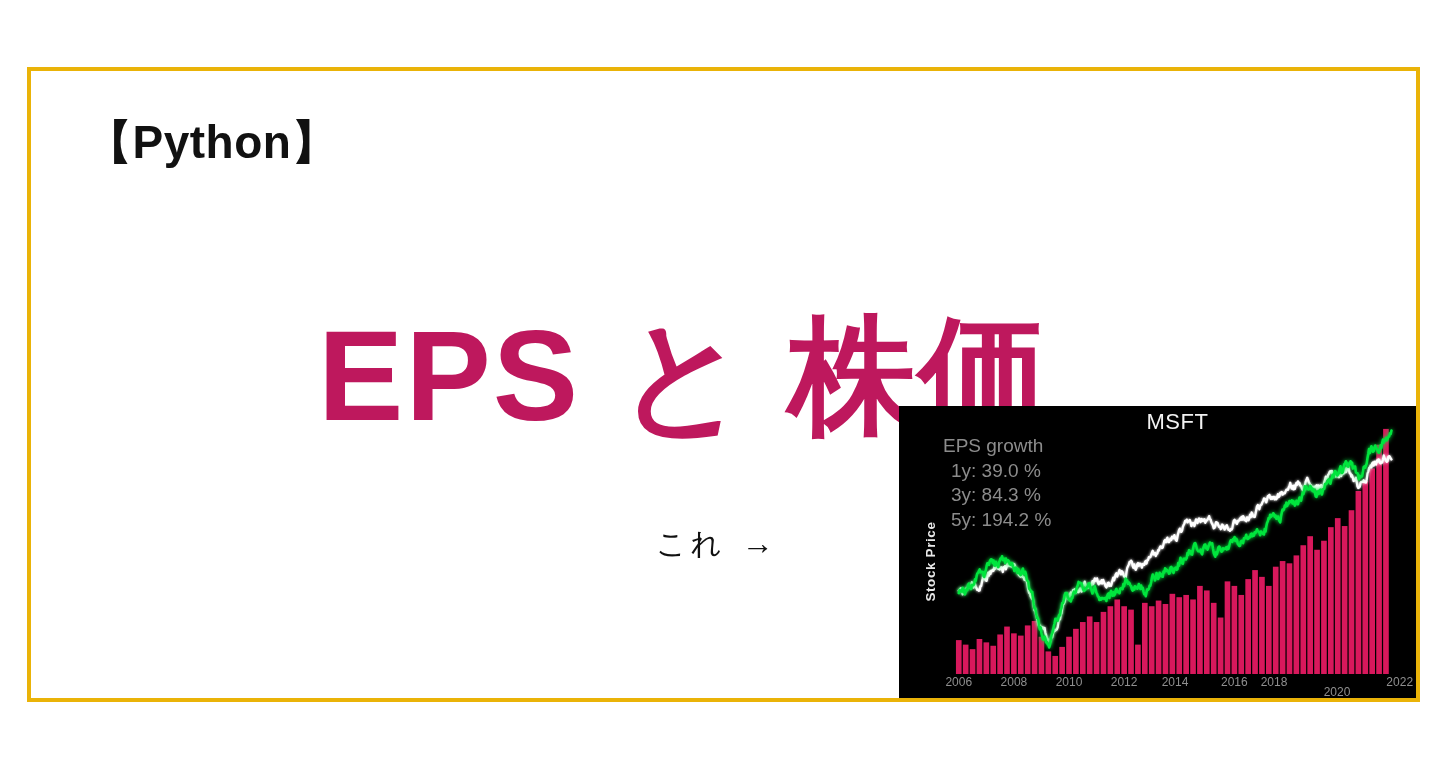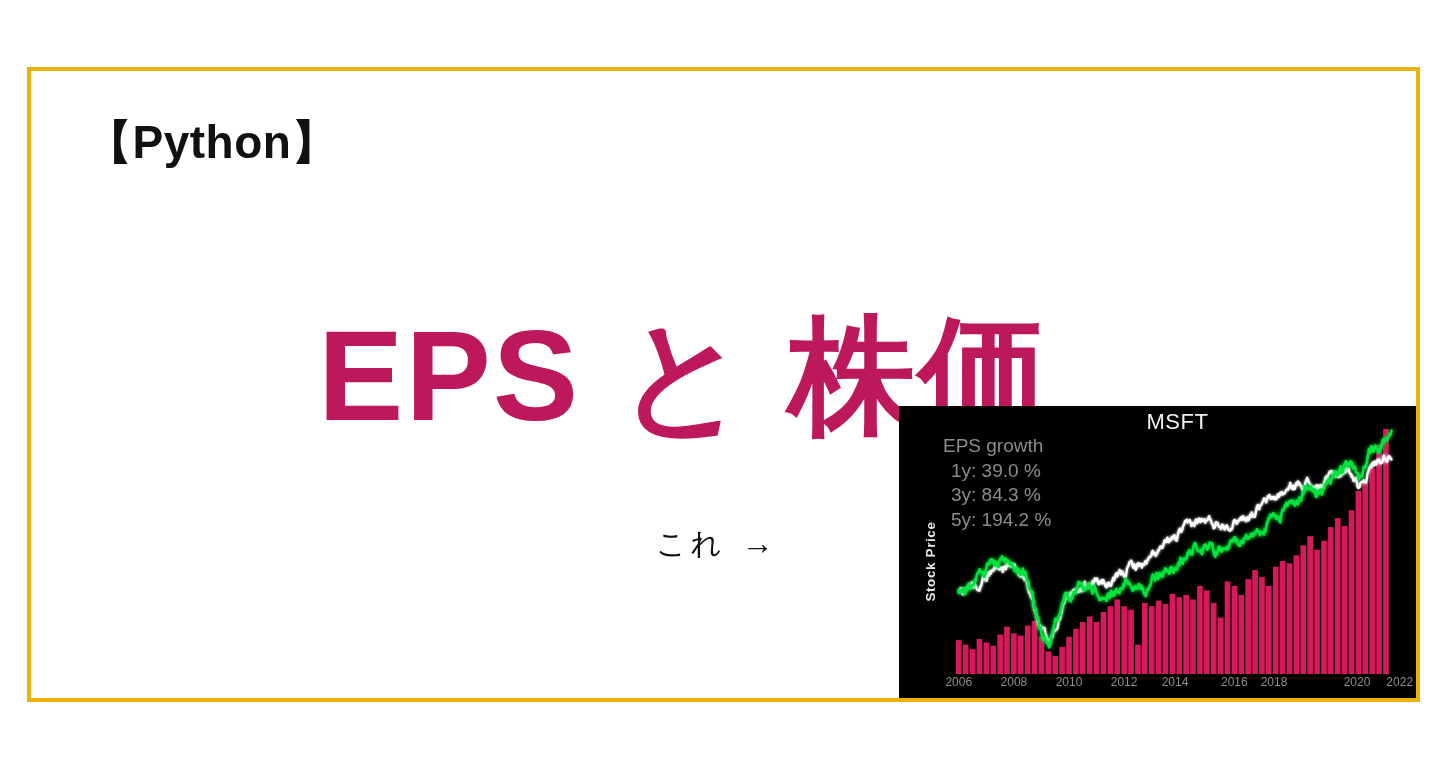--- a/index.html
+++ b/index.html
@@ -268,21 +268,21 @@
     </div>
 
     <div id="xticks">
         <span style="left: 13.7798px;">2006</span>
         <span style="left: 68.8988px;">2008</span>
         <span style="left: 124.018px;">2010</span>
         <span style="left: 179.137px;">2012</span>
         <span style="left: 230px;">2014</span>
         <span style="left: 289.375px;">2016</span>
         <span style="left: 329px;">2018</span>
-        <span style="left: 412px;">2020</span>
+        <span style="left: 392px; margin-top: 10px;">2020</span>
         <span style="left: 454.732px; text-align: right;">2022</span>
       </div>
 
     <figcaption id="figure-footer">
       <span>White Line : NASDAQ</span><span class="sep"></span><span>( hippen_research Ltd. )</span>
     </figcaption>
 
   </figure>
 </div>
 

